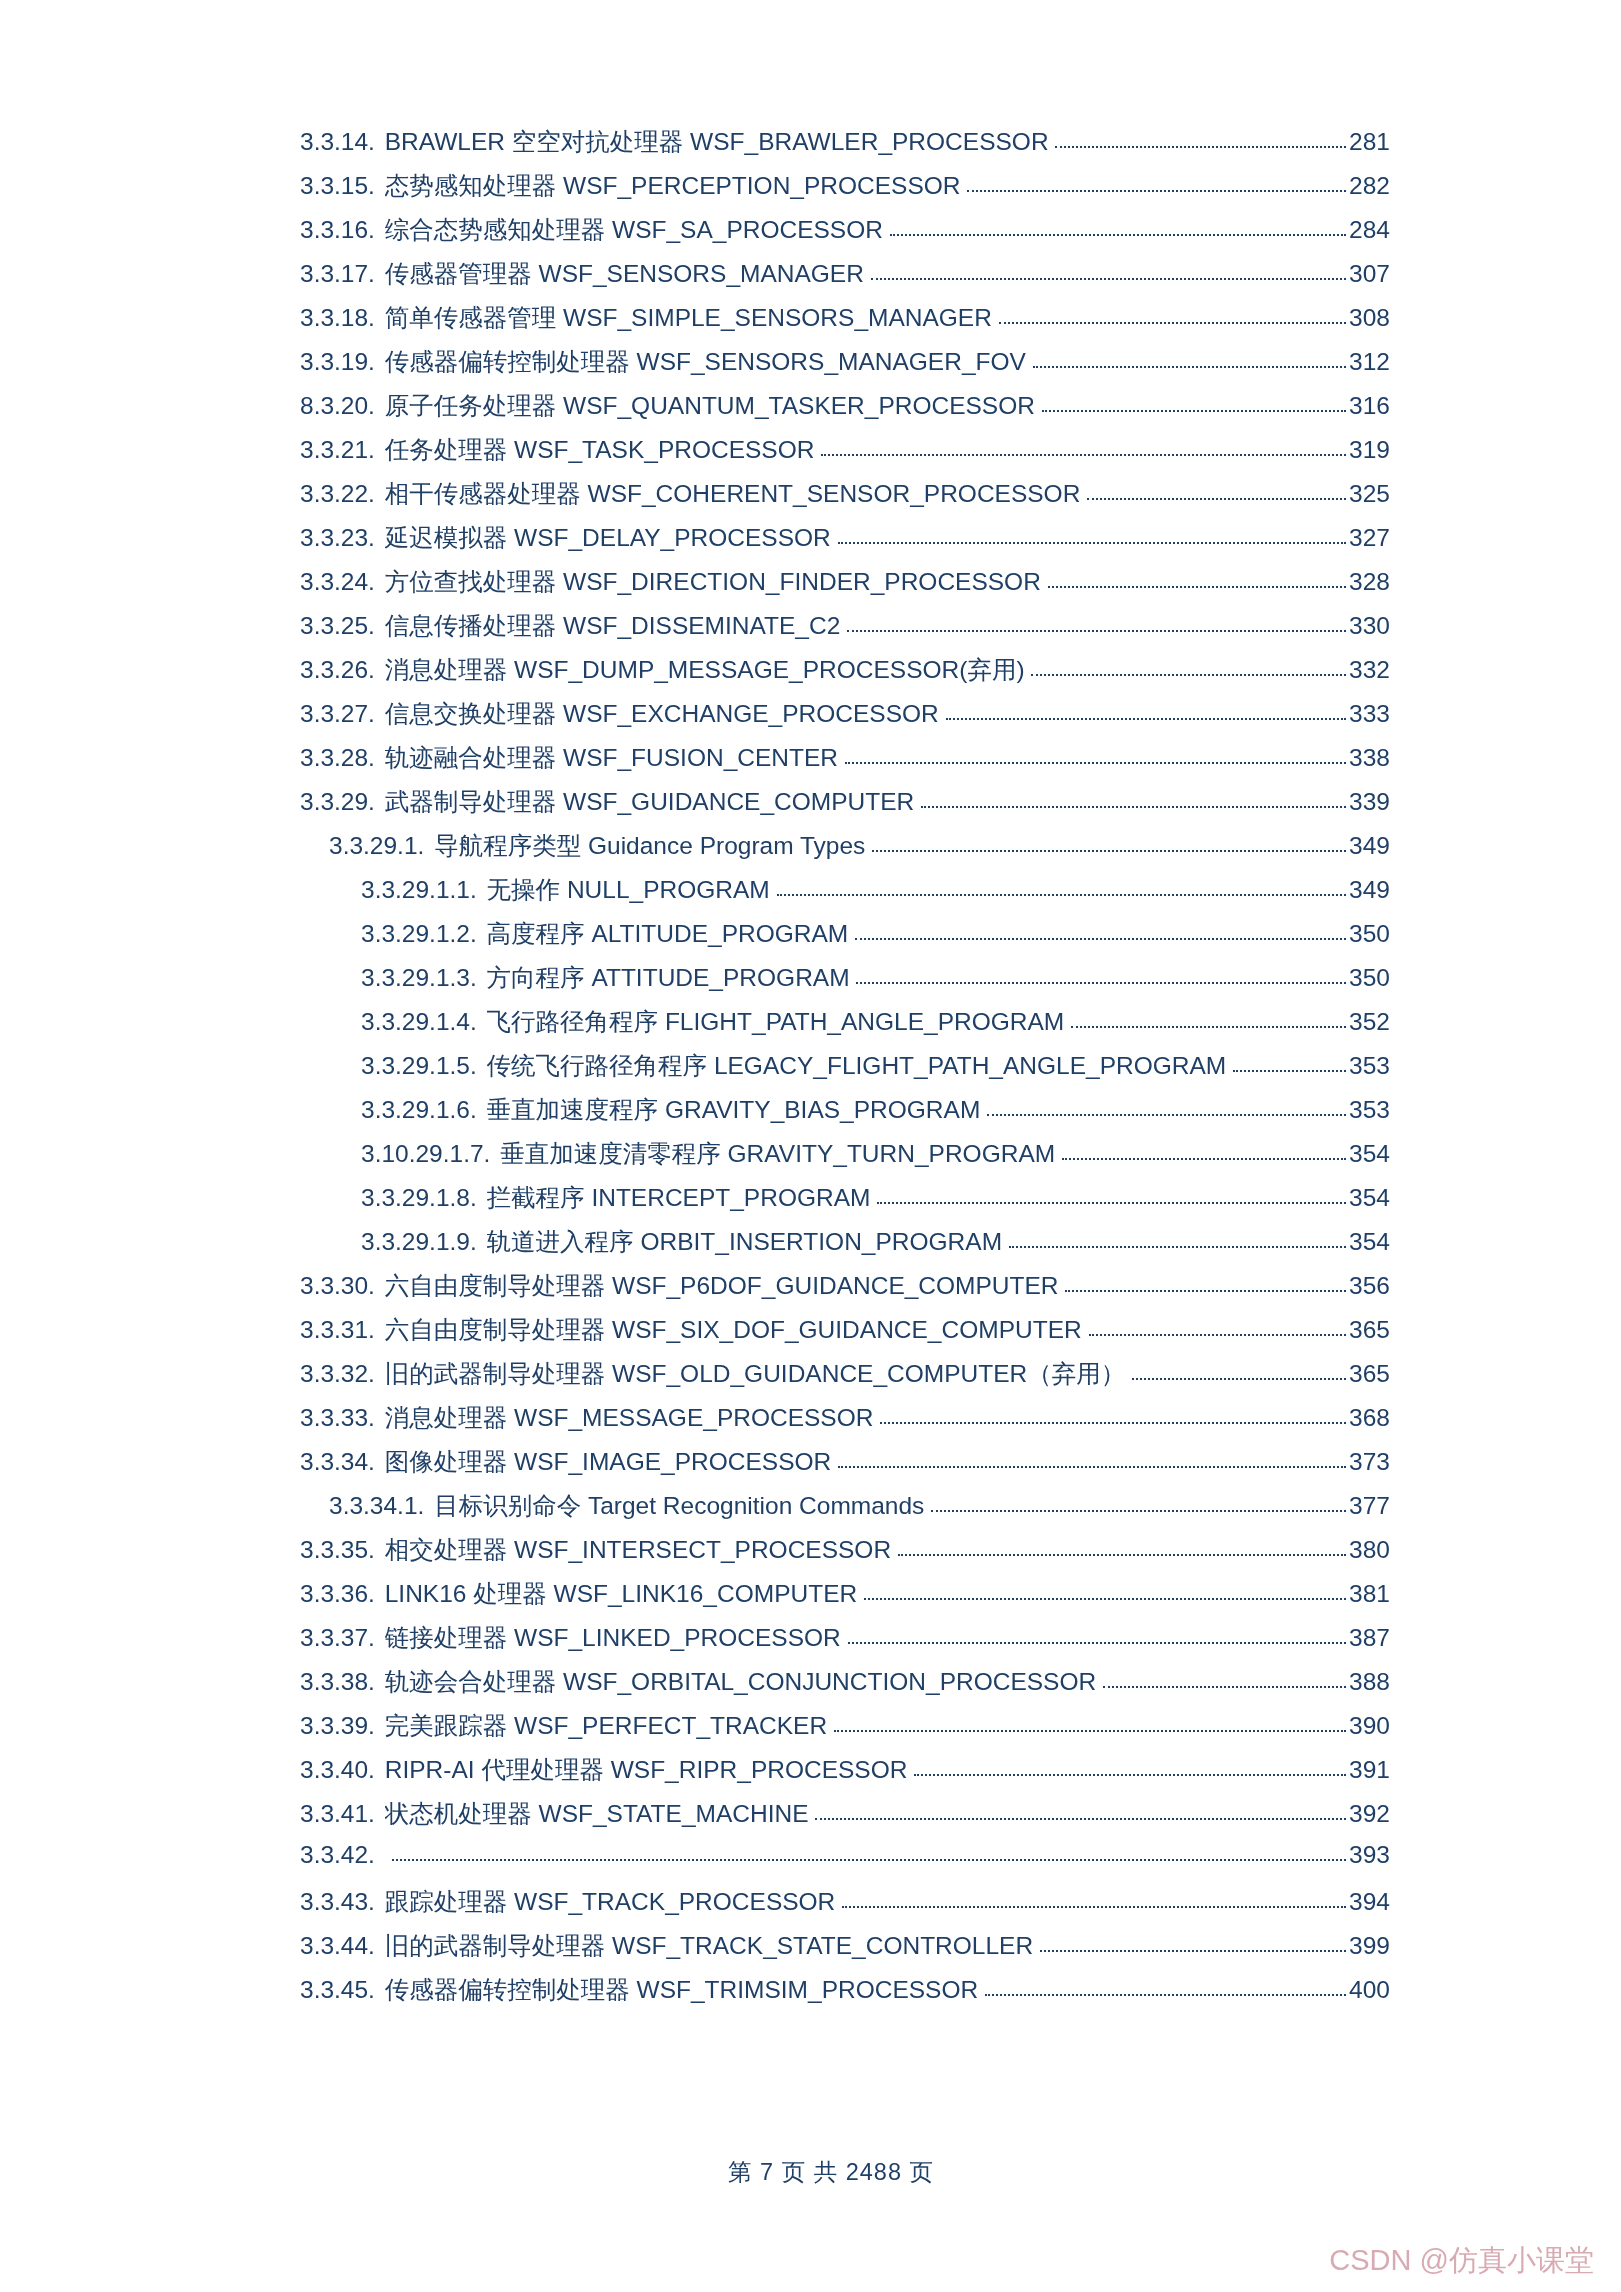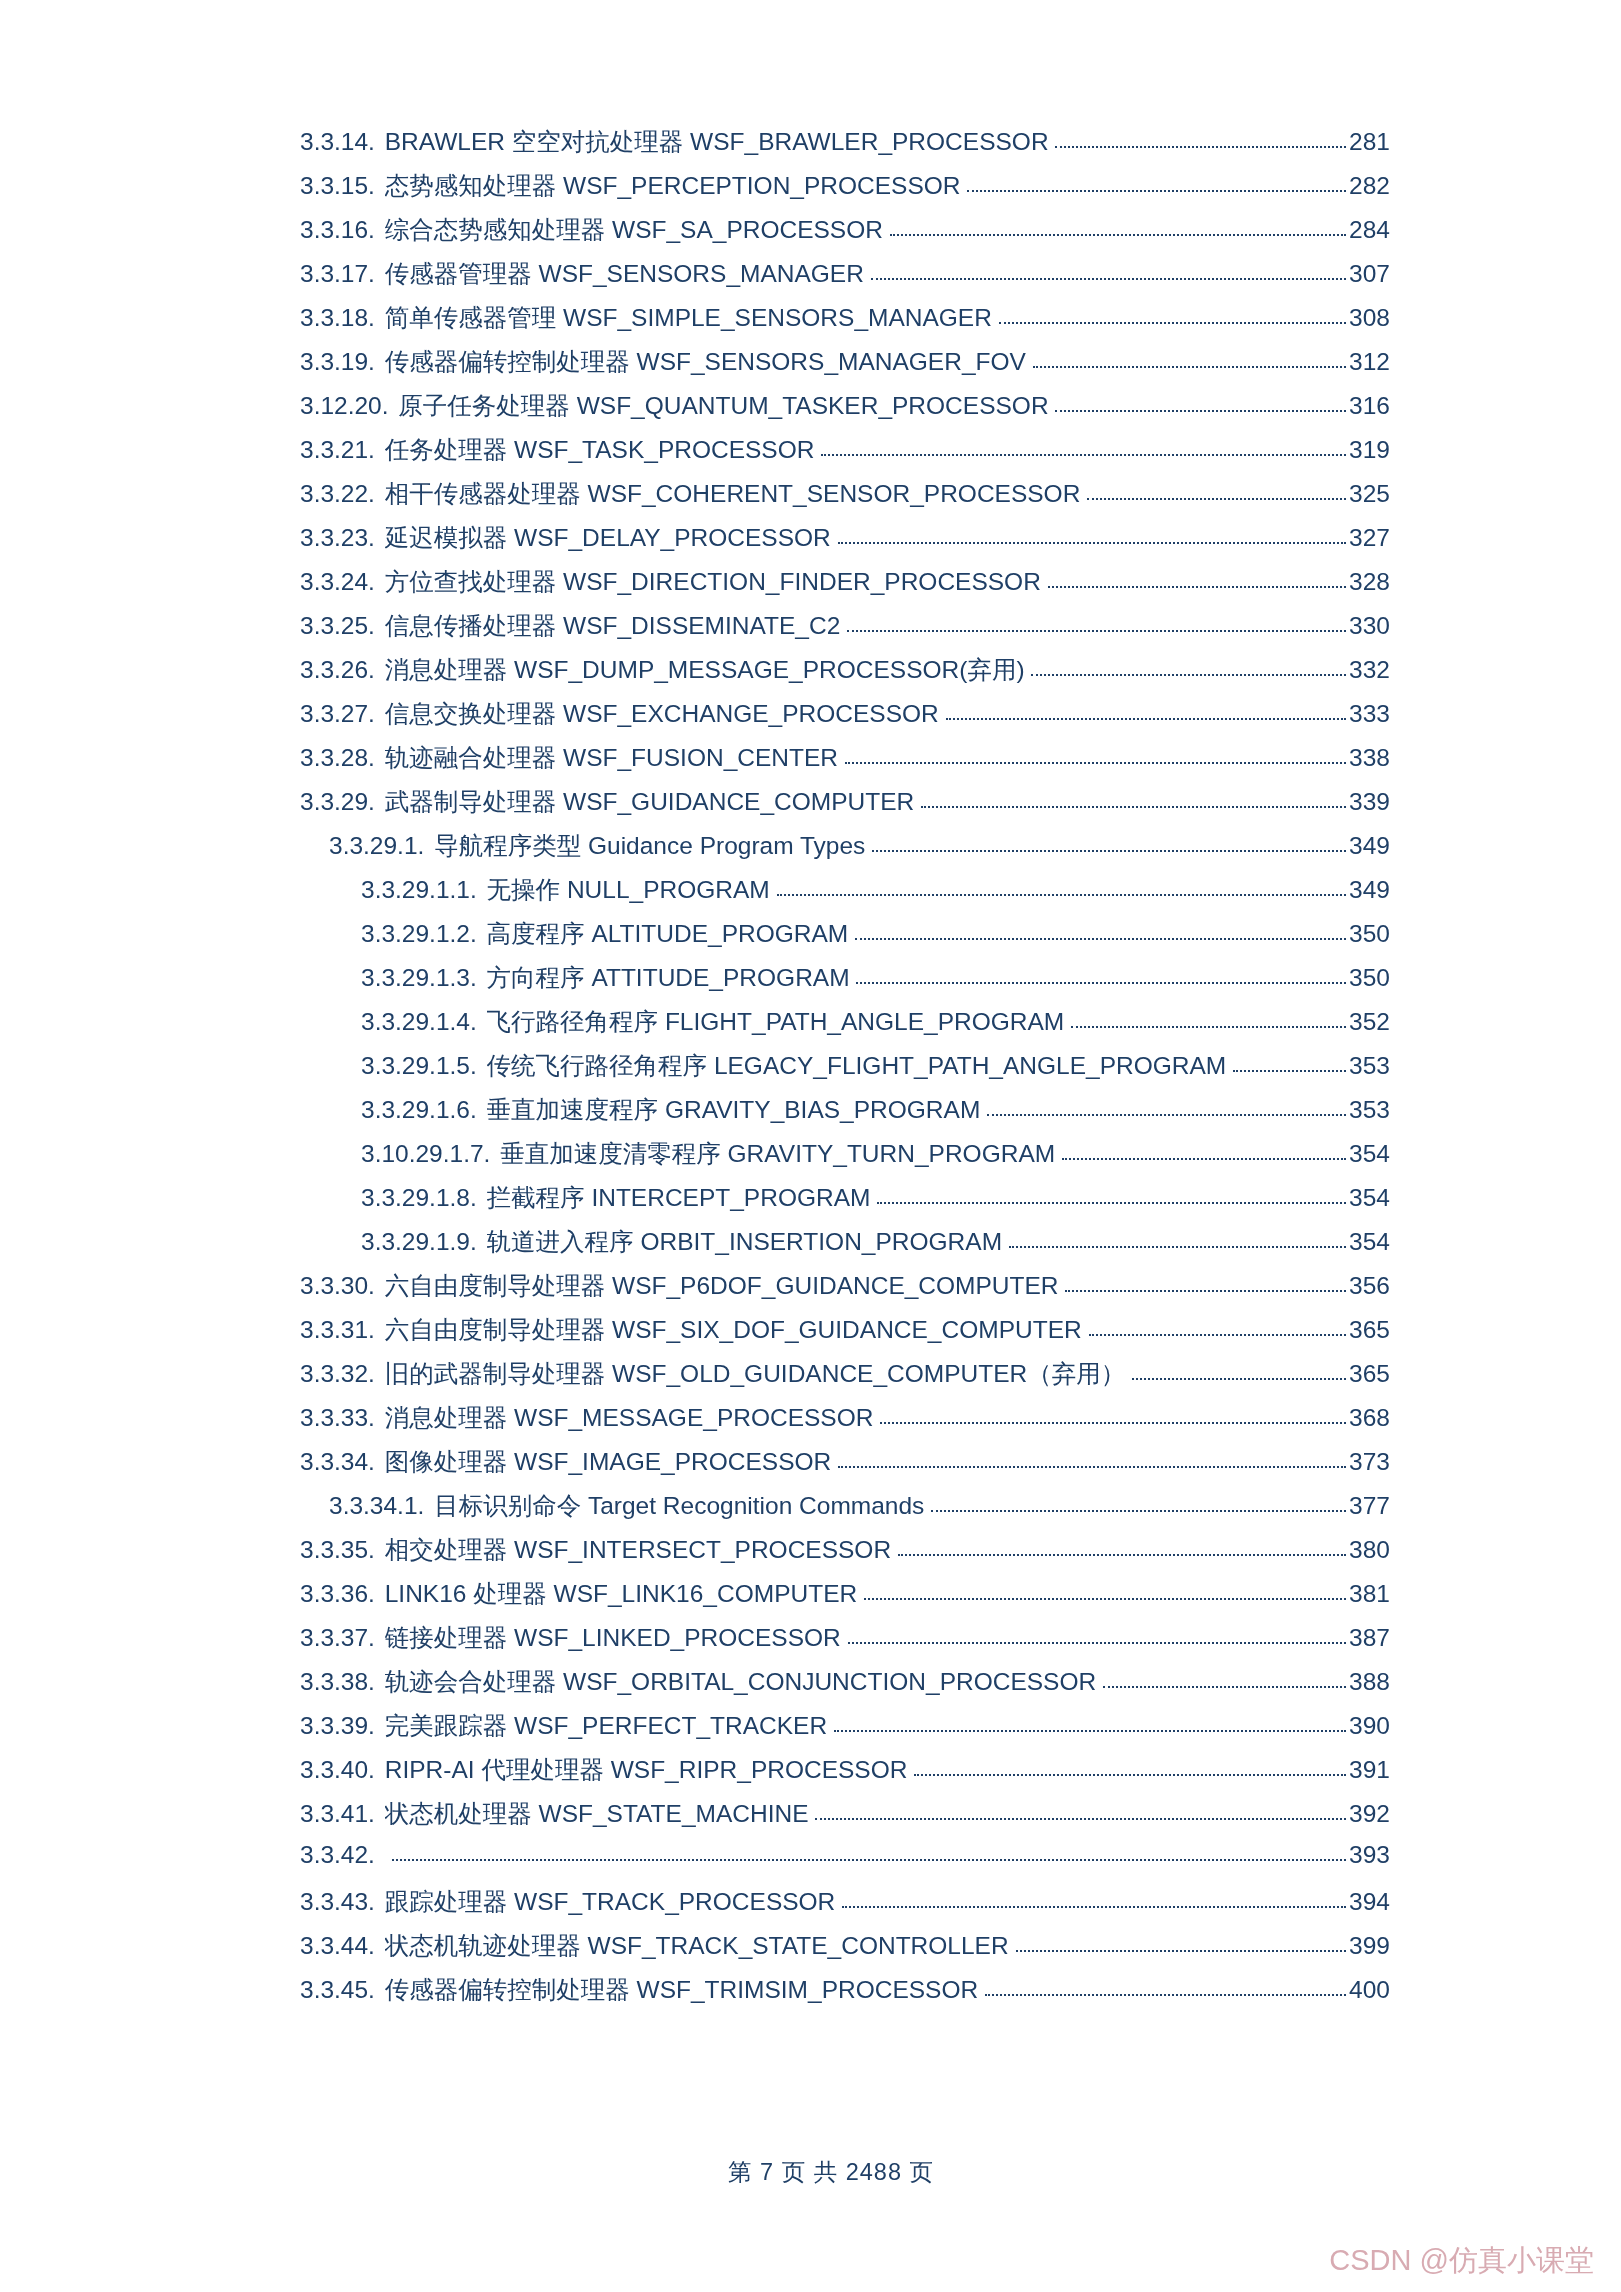--- a/index.html
+++ b/index.html
@@ -116,21 +116,21 @@
       </div>
 
       <div class="toc-row">
         <span class="entry-num">3.3.19.</span>
         <span class="entry-title">传感器偏转控制处理器 WSF_SENSORS_MANAGER_FOV</span>
         <span class="leader"></span>
         <span class="entry-page">312</span>
       </div>
 
       <div class="toc-row">
-        <span class="entry-num">3.12.20.</span>
+        <span class="entry-num">8.3.20.</span>
         <span class="entry-title">原子任务处理器 WSF_QUANTUM_TASKER_PROCESSOR</span>
         <span class="leader"></span>
         <span class="entry-page">316</span>
       </div>
 
       <div class="toc-row">
         <span class="entry-num">3.3.21.</span>
         <span class="entry-title">任务处理器 WSF_TASK_PROCESSOR</span>
         <span class="leader"></span>
         <span class="entry-page">319</span>
@@ -361,21 +361,21 @@
 
       <div class="toc-row">
         <span class="entry-num">3.3.43.</span>
         <span class="entry-title">跟踪处理器 WSF_TRACK_PROCESSOR</span>
         <span class="leader"></span>
         <span class="entry-page">394</span>
       </div>
 
       <div class="toc-row">
         <span class="entry-num">3.3.44.</span>
-        <span class="entry-title">状态机轨迹处理器 WSF_TRACK_STATE_CONTROLLER</span>
+        <span class="entry-title">旧的武器制导处理器 WSF_TRACK_STATE_CONTROLLER</span>
         <span class="leader"></span>
         <span class="entry-page">399</span>
       </div>
 
       <div class="toc-row">
         <span class="entry-num">3.3.45.</span>
         <span class="entry-title">传感器偏转控制处理器 WSF_TRIMSIM_PROCESSOR</span>
         <span class="leader"></span>
         <span class="entry-page">400</span>
       </div>

